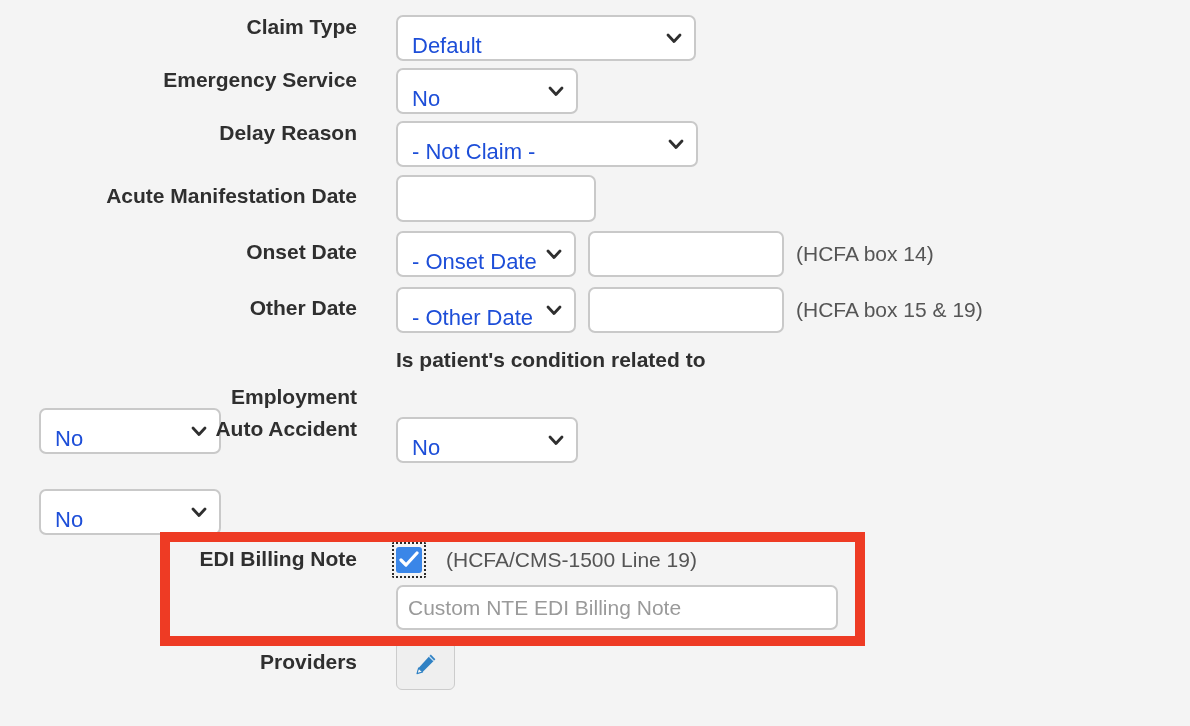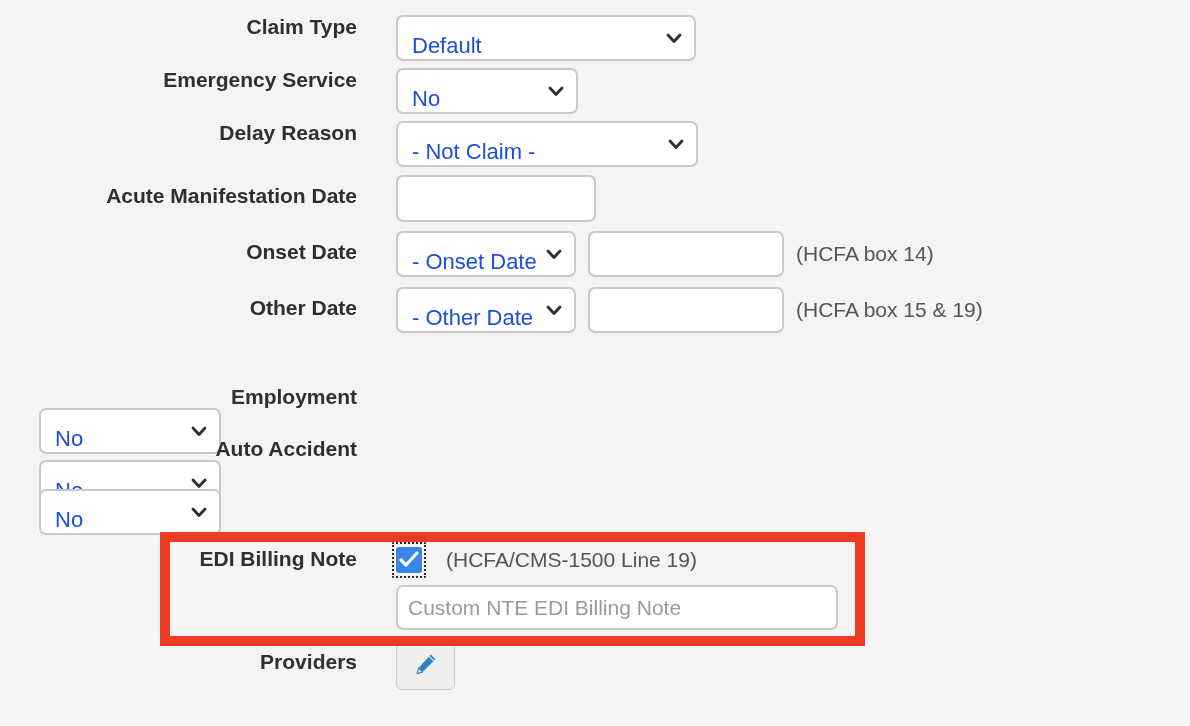--- a/index.html
+++ b/index.html
@@ -267,36 +267,37 @@
           <svg width="18" height="18" viewBox="0 0 18 18">
               <path d="M3 6 L9 12.5 L15 6" stroke="#2f2f2f" stroke-width="2.8" fill="none" stroke-linecap="round" stroke-linejoin="round"></path>
             </svg>
         </span>
       </div>
       <input class="txt datebox" type="text" value="" style="">
       <span class="hint">(HCFA box 15 &amp; 19)</span>
     </div>
   </div>
 
+  <div class="section-head" style="top:348px;">Is patient's condition related to</div>
 
   <div class="row" style="top:385px;flex-direction:column;">
     <div class="lbl">Employment</div>
     <div class="ctl">
       <div class="sel w-no">
         <span class="sel-txt">No</span>
         <span class="chev">
           <svg width="18" height="18" viewBox="0 0 18 18">
               <path d="M3 6 L9 12.5 L15 6" stroke="#2f2f2f" stroke-width="2.8" fill="none" stroke-linecap="round" stroke-linejoin="round"></path>
             </svg>
         </span>
       </div>
     </div>
   </div>
 
-  <div class="row" style="top:437px;flex-direction:column;">
+  <div class="row" style="top:417px;">
     <div class="lbl">Auto Accident</div>
     <div class="ctl">
       <div class="sel w-no">
         <span class="sel-txt">No</span>
         <span class="chev">
           <svg width="18" height="18" viewBox="0 0 18 18">
               <path d="M3 6 L9 12.5 L15 6" stroke="#2f2f2f" stroke-width="2.8" fill="none" stroke-linecap="round" stroke-linejoin="round"></path>
             </svg>
         </span>
       </div>

